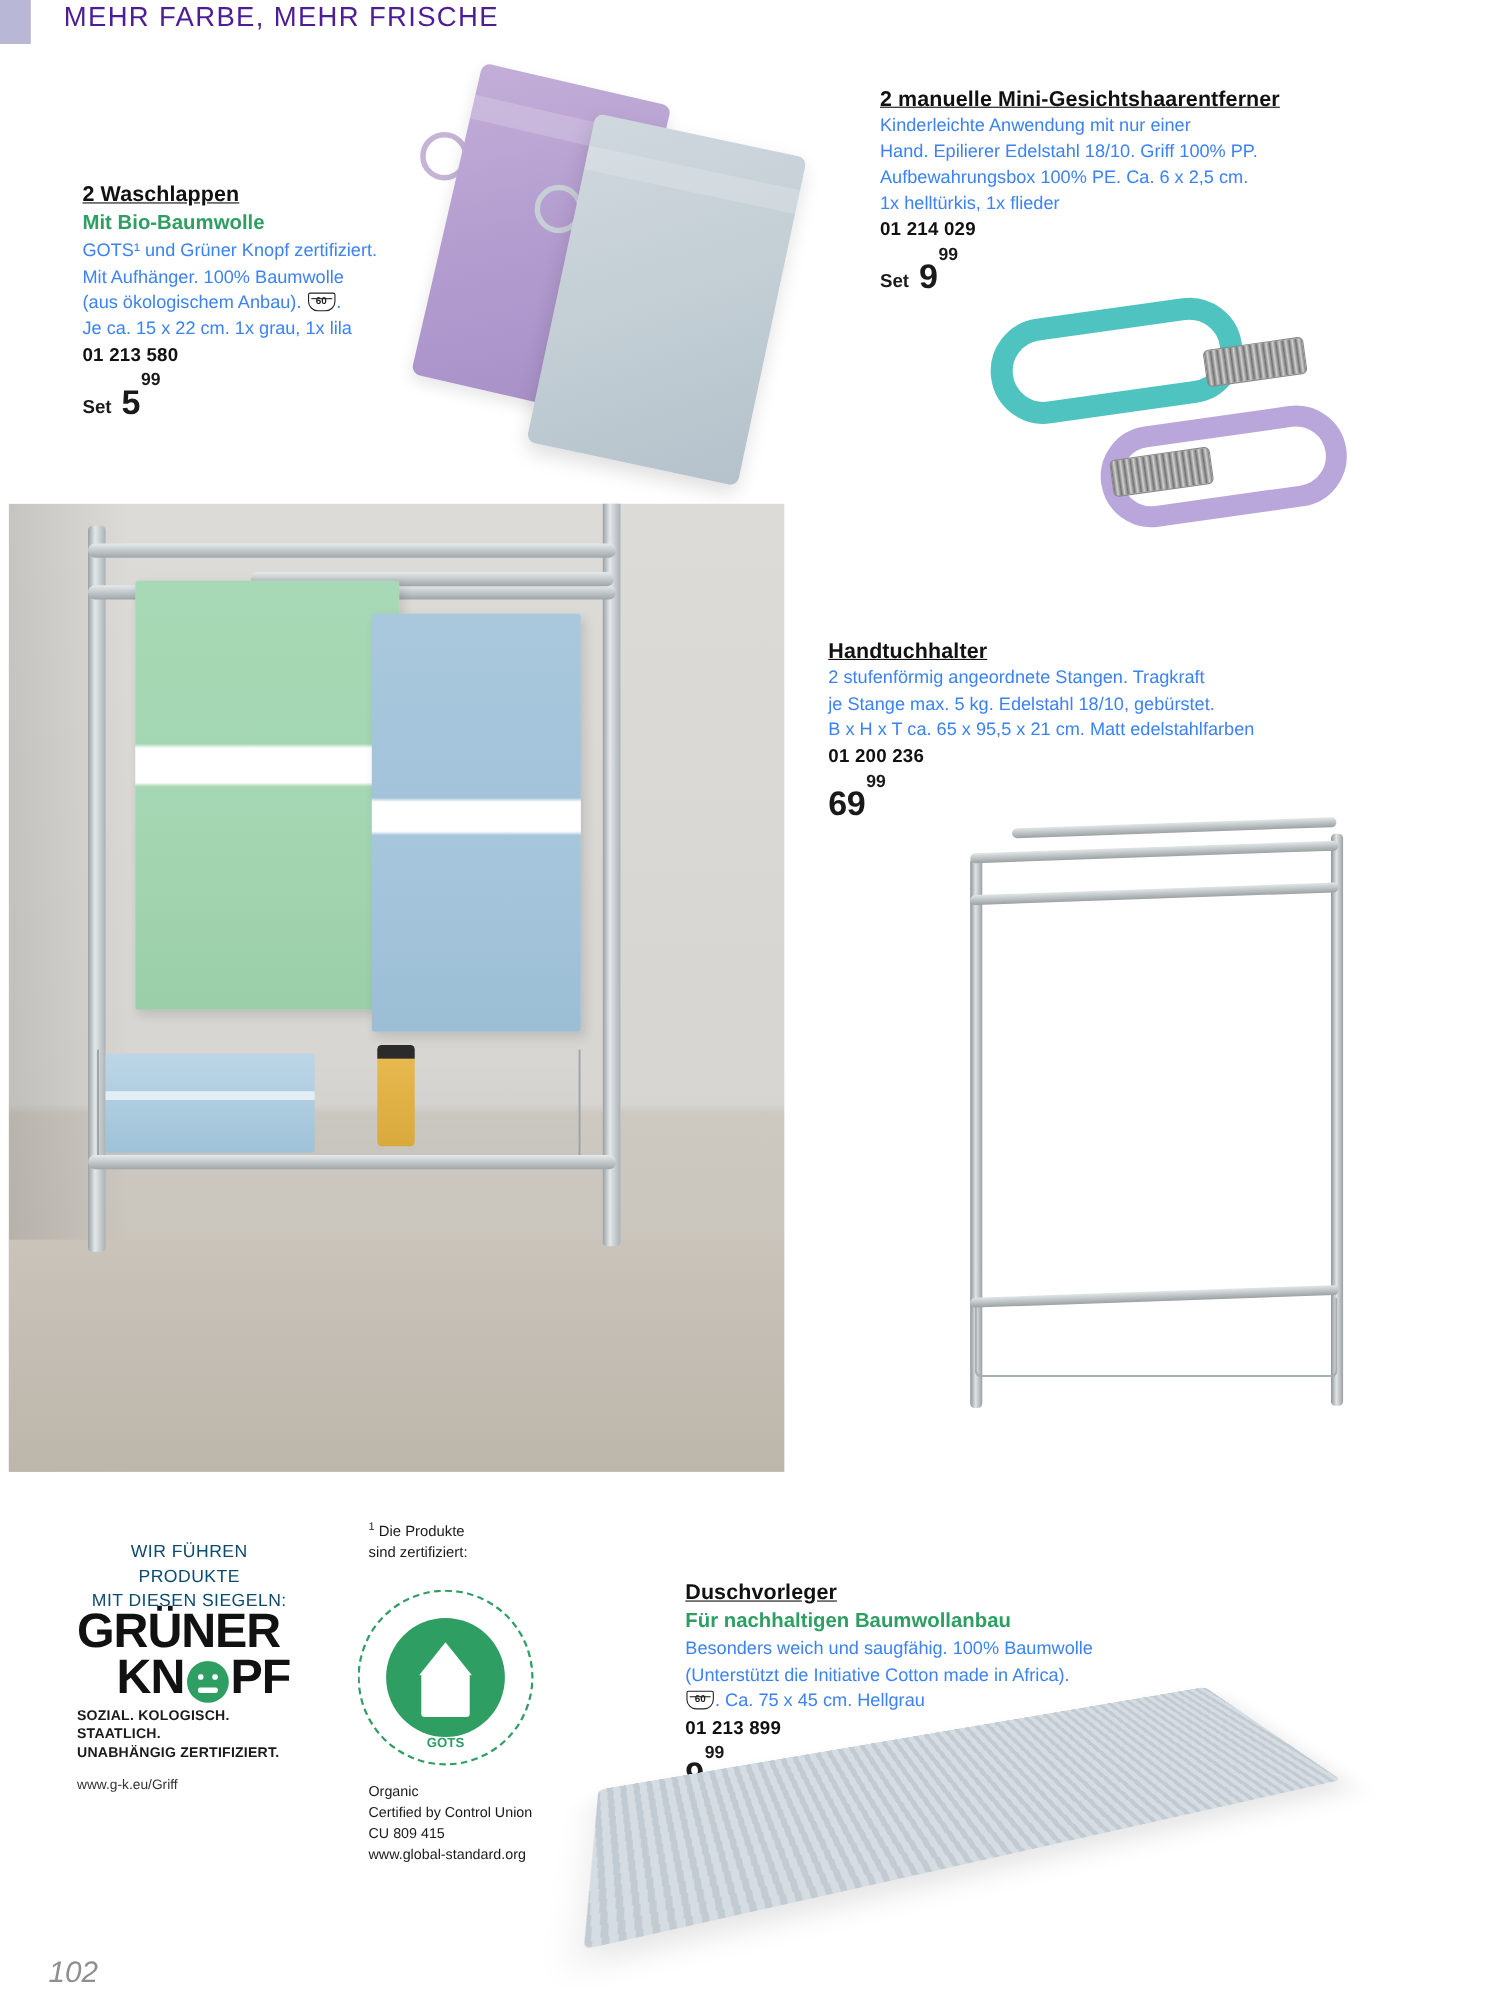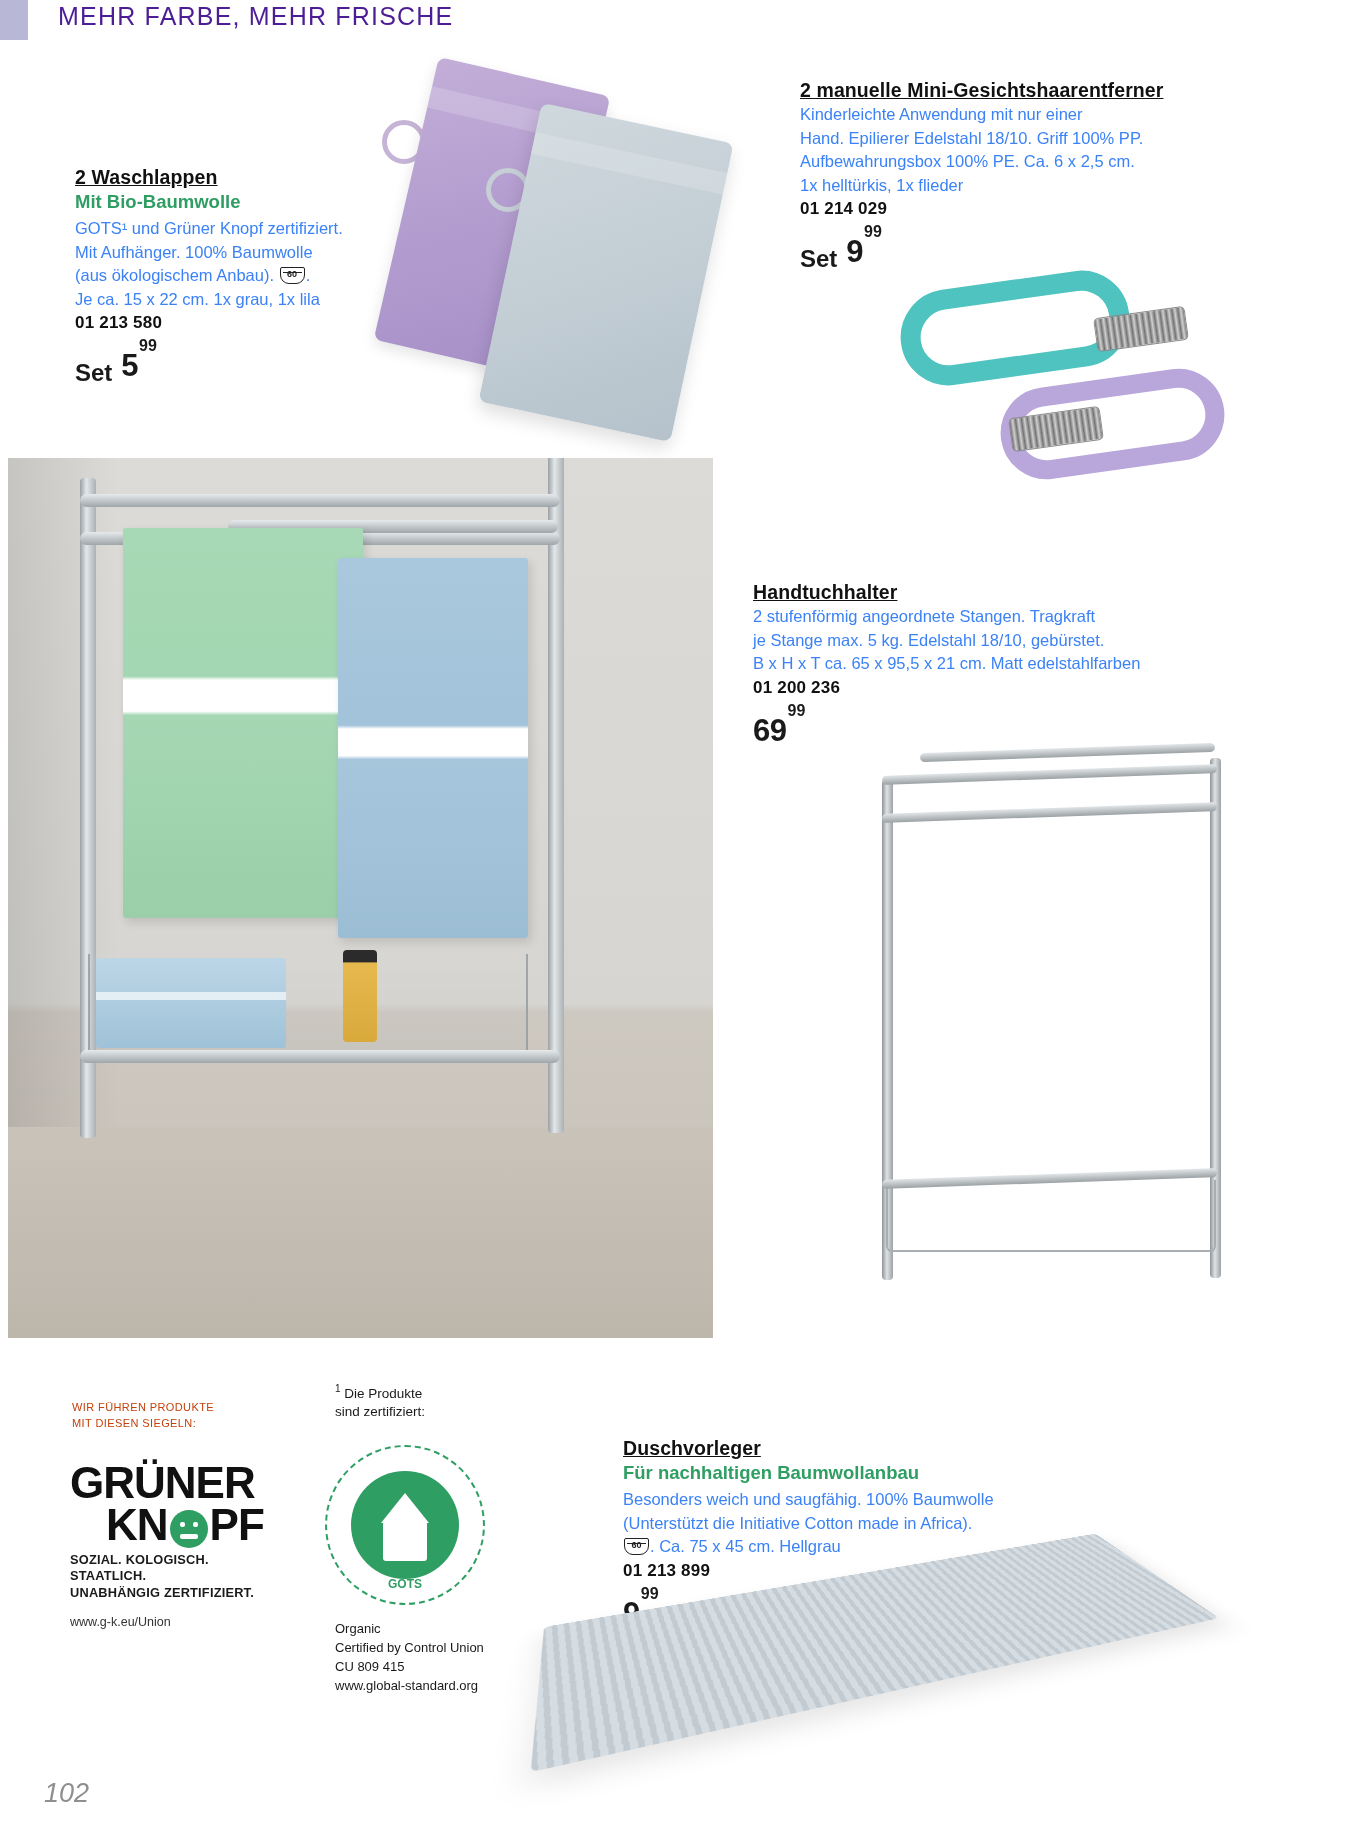--- a/index.html
+++ b/index.html
@@ -36,21 +36,21 @@
     font-size:18.5px; font-weight:700; color:#2e9e63;
     margin:0 0 3px 0; line-height:1.3;
   }
   .desc {
     font-size:16.5px; line-height:1.42; color:#3b82f6; margin:0;
   }
   .artno {
     font-size:17px; font-weight:700; color:#111; margin-top:2px; letter-spacing:0.2px;
   }
   .priceline { margin-top:8px; display:flex; align-items:flex-start; }
-  .set-label { font-size:24px; font-weight:700; margin-right:9px; line-height:1; padding-top:11px; }
+  .set-label { font-size:17px; font-weight:700; margin-right:9px; line-height:1; padding-top:11px; }
   .price-main { font-size:31px; font-weight:700; line-height:1; letter-spacing:-0.5px; }
   .price-cents { font-size:16px; font-weight:700; line-height:1; position:relative; top:-12px; left:1px; }
 
   .wash-symbol {
     display:inline-block; width:25px; height:17px; vertical-align:-3px;
     border:1.6px solid #222; border-radius:2px 2px 9px 9px; position:relative;
     margin:0 1px;
   }
   .wash-symbol:before {
     content:"60"; position:absolute; left:0; right:0; top:1px;
@@ -185,21 +185,21 @@
     border-radius:5px;
   }
   .h-basket {
     position:absolute; left:26px; top:440px; width:330px; height:72px;
     border:2px solid #a8aeb1; border-top:none; border-radius:0 0 6px 6px;
   }
 
   
   .seals-intro {
     position:absolute; left:72px; top:1400px; width:200px;
-    font-size:11px; line-height:1.42; letter-spacing:0.4px; color:#c2410c;
+    font-size:16px; line-height:1.42; letter-spacing:0.4px; color:#0c4a6e;text-align:center;
   }
   .gk-logo { position:absolute; left:70px; top:1462px; width:205px; }
   .gk-line1, .gk-line2 {
     font-size:44px; font-weight:700; letter-spacing:-1px; line-height:0.95; color:#111;
   }
   .gk-knopf-row { display:flex; align-items:flex-end;margin-left:36px; }
   .gk-dot {
     width:38px; height:38px; border-radius:50%; background:#2e9e63;
     display:inline-block; margin:0 2px; position:relative; top:2px;
   }
@@ -368,21 +368,21 @@
   <div class="gk-line1">GRÜNER</div>
   <div class="gk-knopf-row">
     <span class="gk-line2">KN</span>
     <span class="gk-dot"></span>
     <span class="gk-line2">PF</span>
   </div>
   <div class="gk-sub">
     <div>SOZIAL. KOLOGISCH. STAATLICH.</div>
     <div>UNABHÄNGIG ZERTIFIZIERT.</div>
   </div>
-  <div class="gk-url">www.g-k.eu/Union</div>
+  <div class="gk-url">www.g-k.eu/Griff</div>
 </div>
 
 <div class="gots-note">
   <div><sup>1</sup> <span>Die Produkte</span></div>
   <div>sind zertifiziert:</div>
 </div>
 
 <div class="gots-seal">
   <div class="gots-circle"></div>
   <div class="gots-inner">

